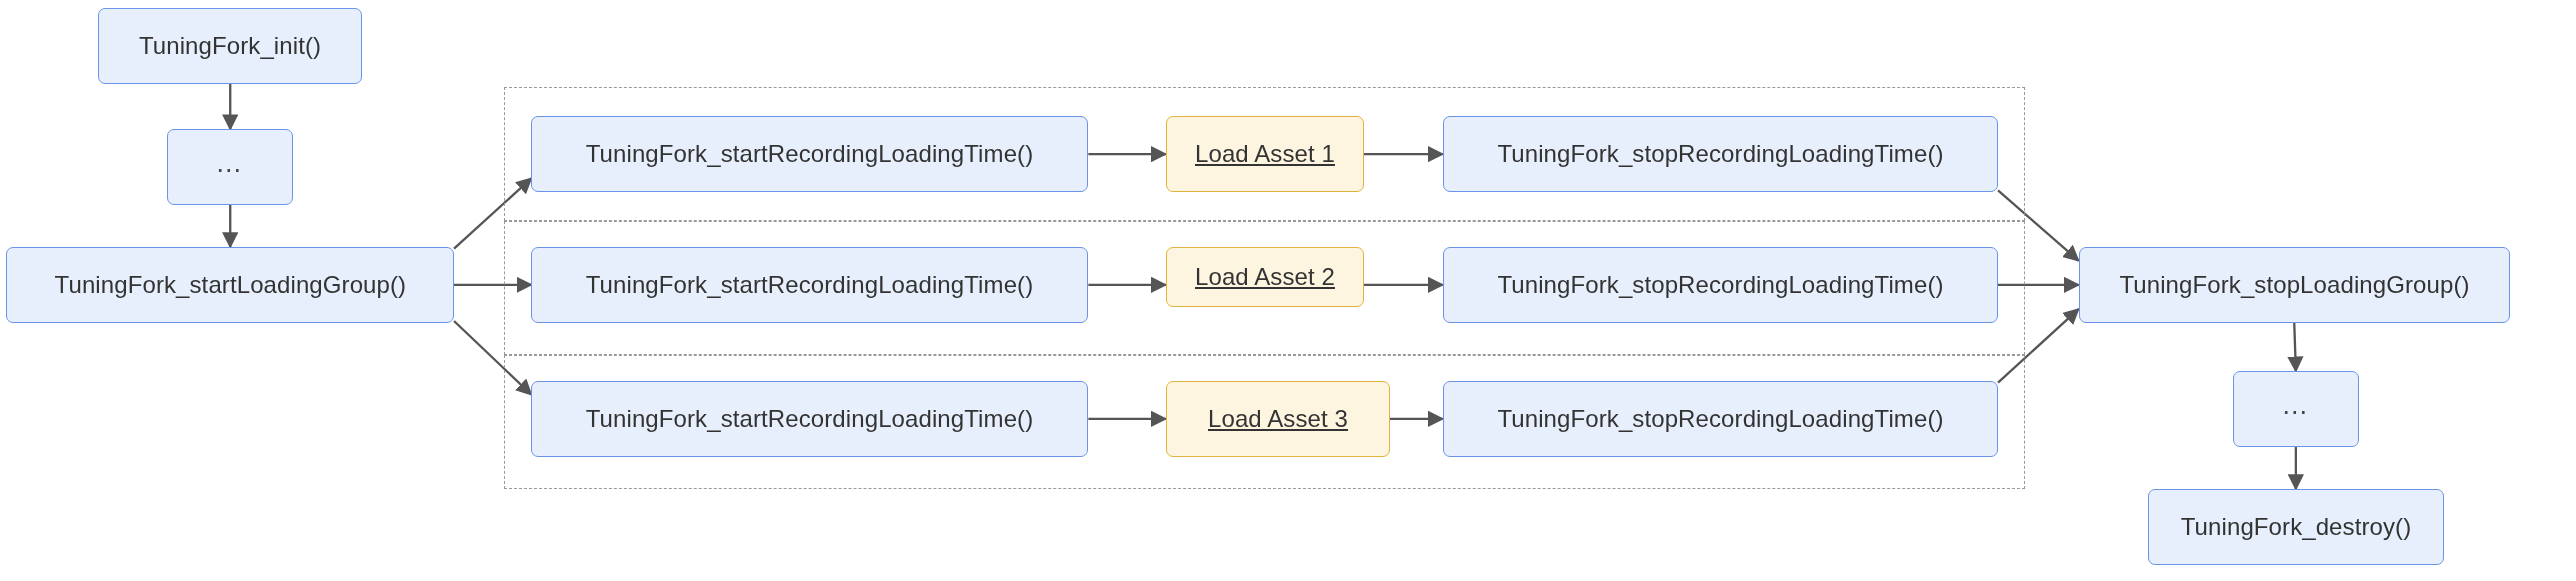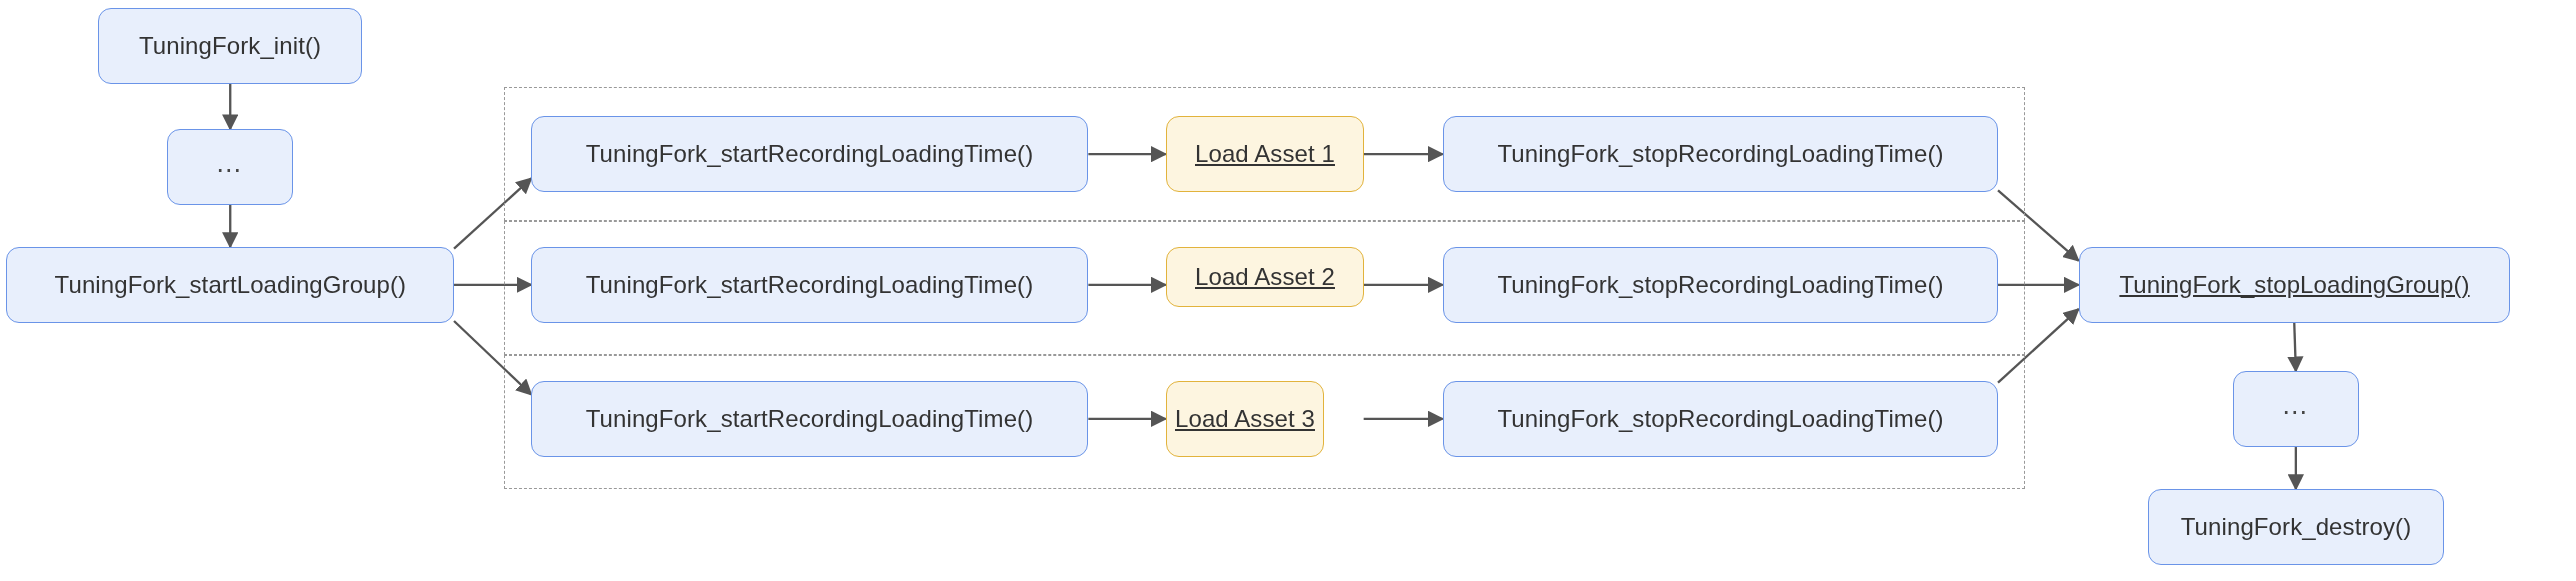--- a/index.html
+++ b/index.html
@@ -15,21 +15,21 @@
     box-sizing:border-box;
   }
 
   .node{
     position:absolute;
     box-sizing:border-box;
     display:flex;
     align-items:center;
     justify-content:center;
     text-align:center;
-    border-radius:13px;
+    border-radius:7px;
     border:1.8px solid #6a94e8;
     background:#e8effc;
     color:#333333;
     font-size:24px;
     line-height:1.1;
     letter-spacing:0.1px;
     white-space:nowrap;
     padding:0 12.5px;
   }
   .node.asset{
@@ -82,20 +82,20 @@
       <div class="node" style="left: 98px; top: 8px; width: 264px; height: 76px;">TuningFork_init()</div>
       <div class="node ellipsis" style="left: 167px; top: 129px; width: 126px; height: 76px;">…</div>
       <div class="node" style="left: 6.4px; top: 247px; width: 448px; height: 76px;">TuningFork_startLoadingGroup()</div>
       <div class="node" style="left: 531px; top: 116px; width: 557px; height: 76px;">TuningFork_startRecordingLoadingTime()</div>
       <div class="node asset" style="left: 1166px; top: 116px; width: 198px; height: 76px;">Load Asset 1</div>
       <div class="node" style="left: 1443px; top: 116px; width: 555px; height: 76px;">TuningFork_stopRecordingLoadingTime()</div>
       <div class="node" style="left: 531px; top: 247px; width: 557px; height: 76px;">TuningFork_startRecordingLoadingTime()</div>
       <div class="node asset" style="left: 1166px; top: 247px; width: 198px; height: 60px;">Load Asset 2</div>
       <div class="node" style="left: 1443px; top: 247px; width: 555px; height: 76px;">TuningFork_stopRecordingLoadingTime()</div>
       <div class="node" style="left: 531px; top: 381px; width: 557px; height: 76px;">TuningFork_startRecordingLoadingTime()</div>
-      <div class="node asset" style="left: 1166px; top: 381px; width: 158px; height: 76px;">Load Asset 3</div>
+      <div class="node asset" style="left: 1166px; top: 381px; width: 224px; height: 76px;">Load Asset 3</div>
       <div class="node" style="left: 1443px; top: 381px; width: 555px; height: 76px;">TuningFork_stopRecordingLoadingTime()</div>
-      <div class="node" style="left: 2079px; top: 247px; width: 431px; height: 76px; text-decoration: underline;">TuningFork_stopLoadingGroup()</div>
+      <div class="node" style="left: 2079px; top: 247px; width: 431px; height: 76px;">TuningFork_stopLoadingGroup()</div>
       <div class="node ellipsis" style="left: 2233px; top: 371px; width: 126px; height: 76px;">…</div>
       <div class="node" style="left: 2148px; top: 489px; width: 296px; height: 76px;">TuningFork_destroy()</div>
     </div>
 </div>
 
 
 </body></html>

